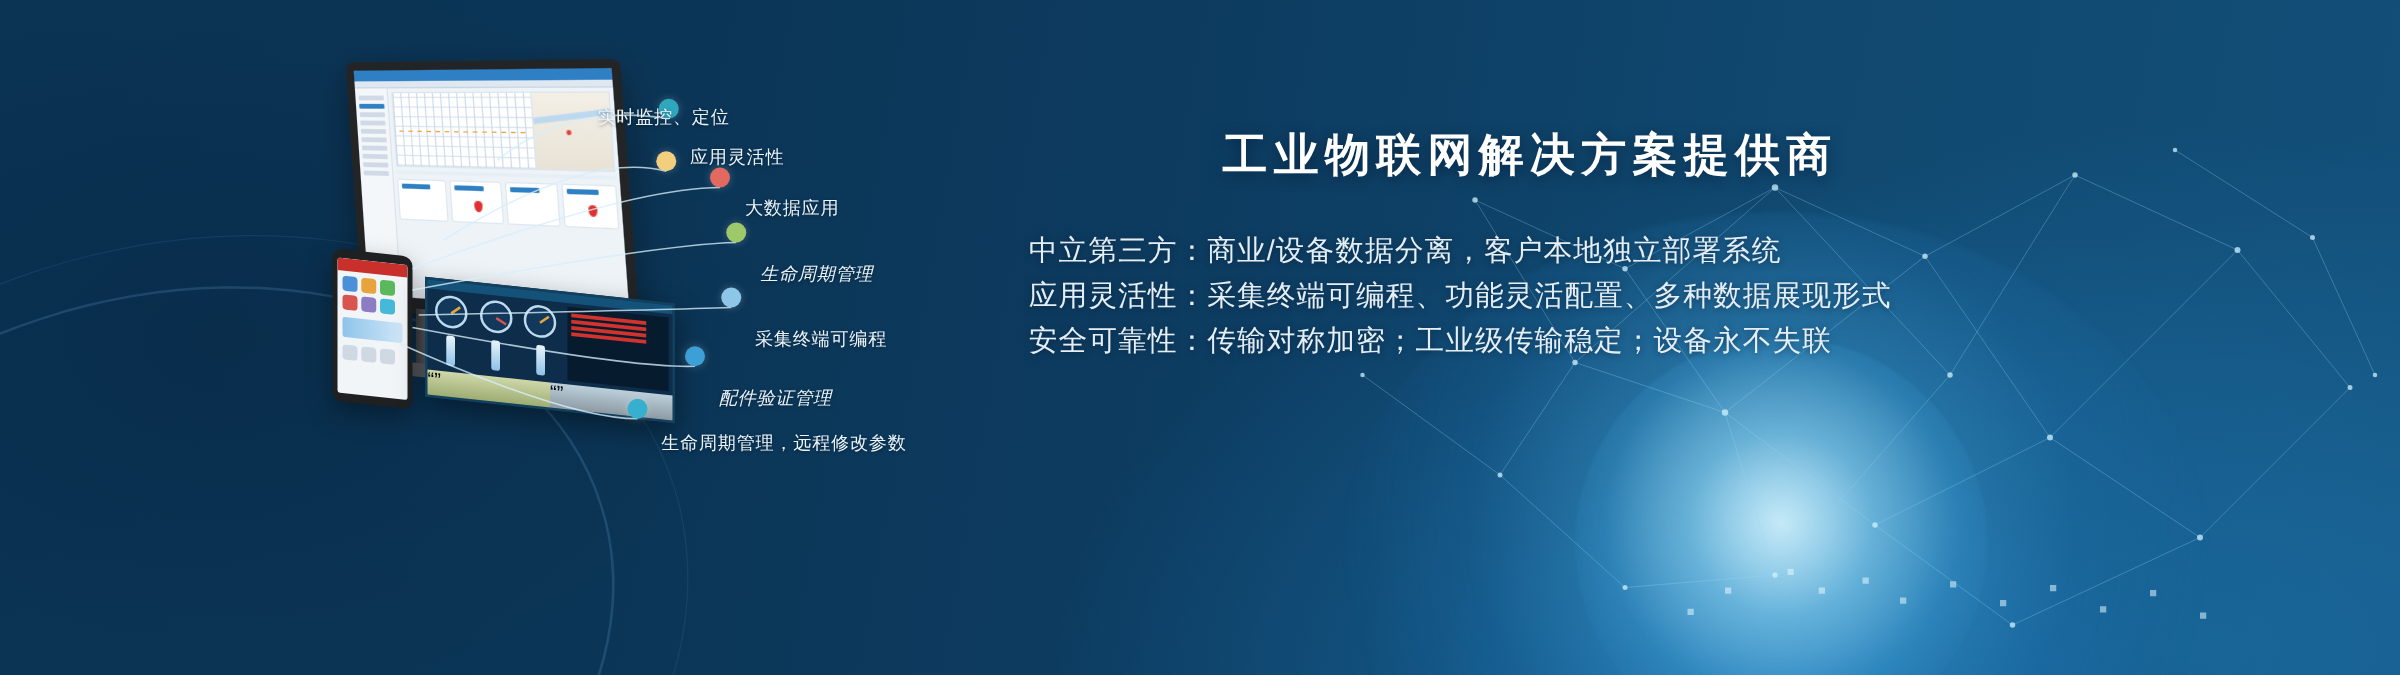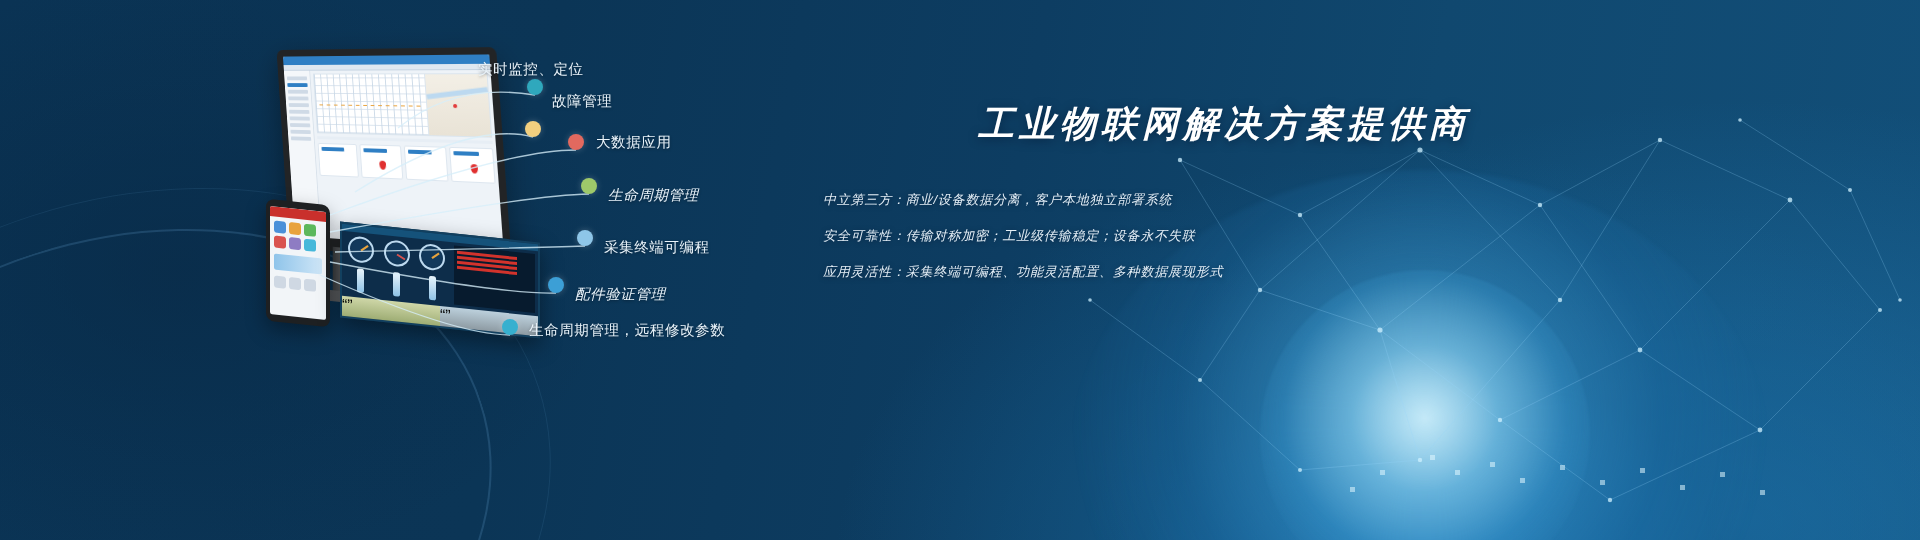--- a/index.html
+++ b/index.html
@@ -160,33 +160,34 @@
   svg.connector { position:absolute; left:0; top:0; width:1920px; height:540px; pointer-events:none; }
   .node {
     position:absolute; width:16px; height:16px; border-radius:50%;
     box-shadow: 0 0 7px rgba(255,255,255,0.22);
   }
   .node-label {
     position:absolute;
     color:#eaf4fb; font-size:14.5px; white-space:nowrap;
     letter-spacing:0.6px;
     text-shadow: 0 1px 3px rgba(0,0,0,0.4);
-  }
-
-  
-  #right { position:absolute; left: 815px; top: 0; width: 1105px; height:540px;font-style:italic; }
+    margin-top: 24px;
+  }
+
+  
+  #right { position:absolute; left: 815px; top: 0; width: 1105px; height:540px; }
   .headline {
     position:absolute; left: 163px; top: 100px;
     font-size: 36px; font-weight: 700; color:#ffffff;
     letter-spacing: 5px;
     text-shadow: 0 2px 10px rgba(0,20,45,0.55);
   }
   .bodylines { position:absolute; left: 8px; top: 182px; }
   .bodylines div {
-    color:#e3eef6; font-size:13px; line-height:36px;
+    color:#e3eef6; font-size:23px; line-height:36px;
     letter-spacing:0.8px;
     text-shadow: 0 1px 5px rgba(0,18,40,0.5);
   }
 </style>
 </head>
 <body>
 
 <div id="stage">
 
   <div class="bg-base"></div>
@@ -344,35 +345,35 @@
       <path d="M 330 232 Q 530 195 589 194" fill="none" stroke="rgba(214,238,250,0.78)" stroke-width="1.3"></path>
       <path d="M 335 252 Q 525 248 585 246" fill="none" stroke="rgba(214,238,250,0.78)" stroke-width="1.3"></path>
       <path d="M 330 262 Q 505 295 556 293" fill="none" stroke="rgba(214,238,250,0.78)" stroke-width="1.3"></path>
       <path d="M 320 275 Q 455 335 510 335" fill="none" stroke="rgba(214,238,250,0.78)" stroke-width="1.3"></path>
     </svg>
 
   <div id="features">
       <div class="node" style="left: 527px; top: 79px; background: rgb(47, 168, 189);"></div>
       <div class="node-label" style="left: 478px; top: 60px;">实时监控、定位</div>
       <div class="node" style="left: 525px; top: 121px; background: rgb(242, 207, 127);"></div>
-      <div class="node-label" style="left: 552px; top: 92px;">故障管理</div>
+      <div class="node-label" style="left: 552px; top: 92px;">应用灵活性</div>
       <div class="node" style="left: 568px; top: 134px; background: rgb(226, 105, 95);"></div>
       <div class="node-label" style="left: 596px; top: 133px;">大数据应用</div>
       <div class="node" style="left: 581px; top: 178px; background: rgb(158, 201, 106);"></div>
       <div class="node-label" style="left: 608px; top: 186px; font-style: italic;">生命周期管理</div>
       <div class="node" style="left: 577px; top: 230px; background: rgb(142, 198, 232);"></div>
       <div class="node-label" style="left: 604px; top: 238px;">采集终端可编程</div>
       <div class="node" style="left: 548px; top: 277px; background: rgb(60, 159, 214);"></div>
       <div class="node-label" style="left: 575px; top: 285px; font-style: italic;">配件验证管理</div>
       <div class="node" style="left: 502px; top: 319px; background: rgb(55, 176, 207);"></div>
       <div class="node-label" style="left: 529px; top: 321px;">生命周期管理，远程修改参数</div>
     </div>
 
   <div id="right">
     <div class="headline">工业物联网解决方案提供商</div>
     <div class="bodylines" id="bodylines">
         <div>中立第三方：商业/设备数据分离，客户本地独立部署系统</div>
+        <div>应用灵活性：采集终端可编程、功能灵活配置、多种数据展现形式</div>
         <div>安全可靠性：传输对称加密；工业级传输稳定；设备永不失联</div>
-        <div>应用灵活性：采集终端可编程、功能灵活配置、多种数据展现形式</div>
       </div>
   </div>
 
 </div>
 
 </body></html>

